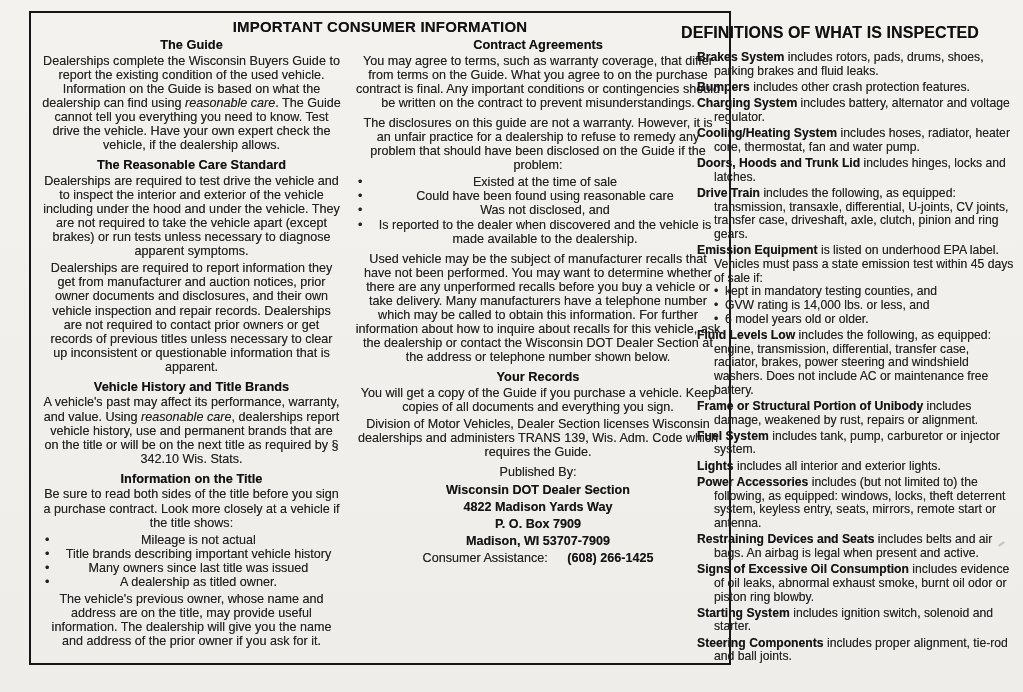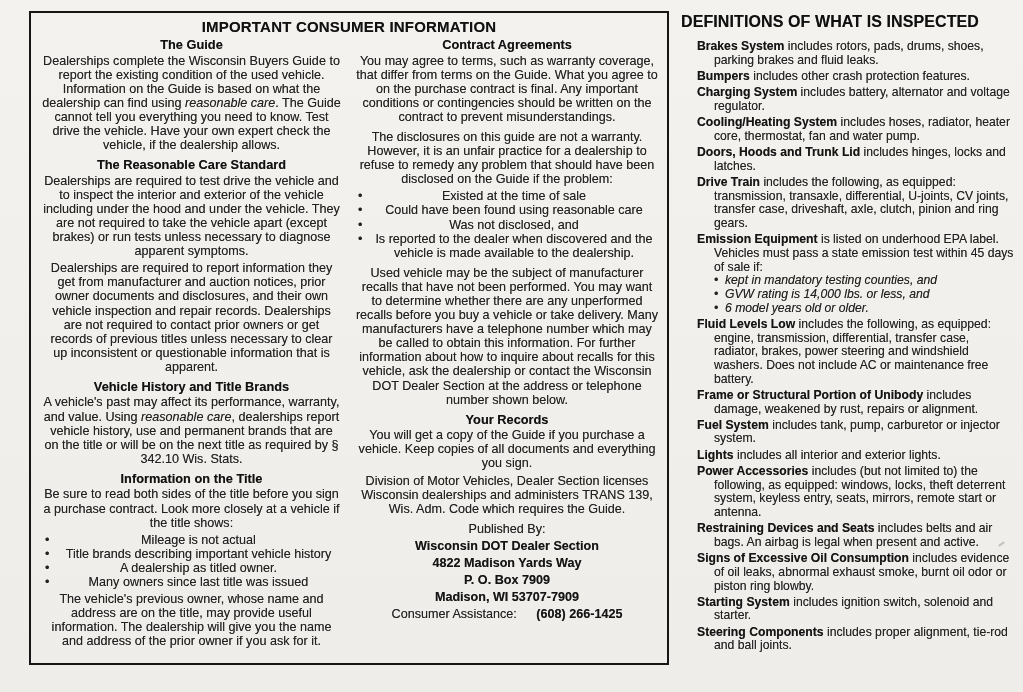--- a/index.html
+++ b/index.html
@@ -5,21 +5,21 @@
   html,body { margin:0; padding:0; }
   .page {
     position:relative; width:1023px; height:692px;
     background:linear-gradient(180deg,#f3f2ee 0%,#f0efeb 60%,#eeedea 100%);
     font-family:"Liberation Sans","DejaVu Sans",sans-serif;
     color:#222; overflow:hidden;
     text-shadow:0 0 0.5px rgba(40,40,40,0.55);
   }
   
   .info-box {
-    position:absolute; left:29px; top:11px; width:640px; height:654px;
+    position:absolute; left:29px; top:11px; width:702px; height:654px;
     border:2.5px solid #161616; box-sizing:border-box; overflow:hidden;
   }
   .box-title {
     text-align:center; font-weight:bold; font-size:15px; color:#111;
     padding-top:5px; letter-spacing:0.2px;
   }
   .box-columns { display:flex; padding:3px 8px 0 11px; gap:14px; }
   .bcol { font-size:12.6px; line-height:14.1px; }
   .col1 { width:299px; flex:none; }
   .col2 { flex:1; min-width:0; }
@@ -28,28 +28,28 @@
   .sec p { margin:0 0 3px 0; }
   .sec p:last-child { margin-bottom:0; }
   ul.blt { margin:0 0 3px 0; padding:0; list-style:none; }
   ul.blt li { position:relative; padding-left:14px; }
   ul.blt li::before { content:"\2022"; position:absolute; left:3px; }
   .pub-line { font-weight:bold; color:#141414; margin:0; }
   .pub-label { margin:0 0 2px 0; }
   .assist { margin-top:7px; }
   .assist b { color:#141414;padding-left:16px; }
   
-  .defs { position:absolute; left:681px; top:13px; width:334px; }
+  .defs { position:absolute; left:681px; top:24px; width:334px; }
   .defs h2 { font-size:16px; color:#101010; margin:0 0 9px 0; letter-spacing:0.1px; }
   .def-entry {
     font-size:12.2px; line-height:13.7px;
     padding-left:17px; text-indent:-17px; margin-bottom:2.5px;margin-left:16px;
   }
   .def-entry b { color:#141414; }
-  .def-bullet { text-indent:0; position:relative; padding-left:11px;font-style:italic; }
+  .def-bullet { text-indent:0; position:relative; padding-left:11px; }
   .def-bullet::before { content:"\2022"; position:absolute; left:0px; }
   
   .artifact { position:absolute; background:#9a9a94; opacity:0.5; border-radius:1px; }
   .a1 { left:886px; top:292px; width:9px; height:2px; }
   .a2 { left:998px; top:543px; width:7px; height:2px; transform:rotate(-35deg); }
 </style>
 </head>
 <body>
 
 <div class="page">
@@ -74,22 +74,22 @@
           <h3>Vehicle History and Title Brands</h3>
           <p><span>A vehicle's past may affect its performance, warranty, and value. Using </span><i>reasonable care</i><span>, dealerships report vehicle history, use and permanent brands that are on the title or will be on the next title as required by § 342.10 Wis. Stats.</span></p>
         </div>
 
         <div class="sec">
           <h3>Information on the Title</h3>
           <p>Be sure to read both sides of the title before you sign a purchase contract. Look more closely at a vehicle if the title shows:</p>
           <ul class="blt">
             <li>Mileage is not actual</li>
             <li>Title brands describing important vehicle history</li>
+            <li>Many owners since last title was issued</li>
             <li>A dealership as titled owner.</li>
-            <li>Many owners since last title was issued</li>
           </ul>
           <p>The vehicle's previous owner, whose name and address are on the title, may provide useful information. The dealership will give you the name and address of the prior owner if you ask for it.</p>
         </div>
       </div>
 
       <div class="bcol col2">
         <div class="sec">
           <h3>Contract Agreements</h3>
           <p>You may agree to terms, such as warranty coverage, that differ from terms on the Guide. What you agree to on the purchase contract is final. Any important conditions or contingencies should be written on the contract to prevent misunderstandings.</p>
         </div>

